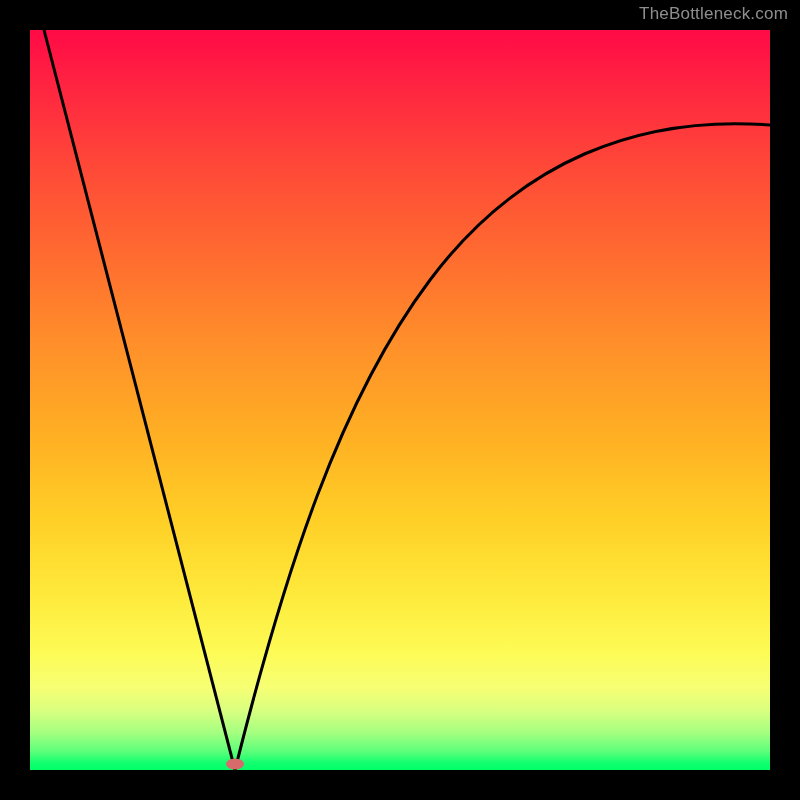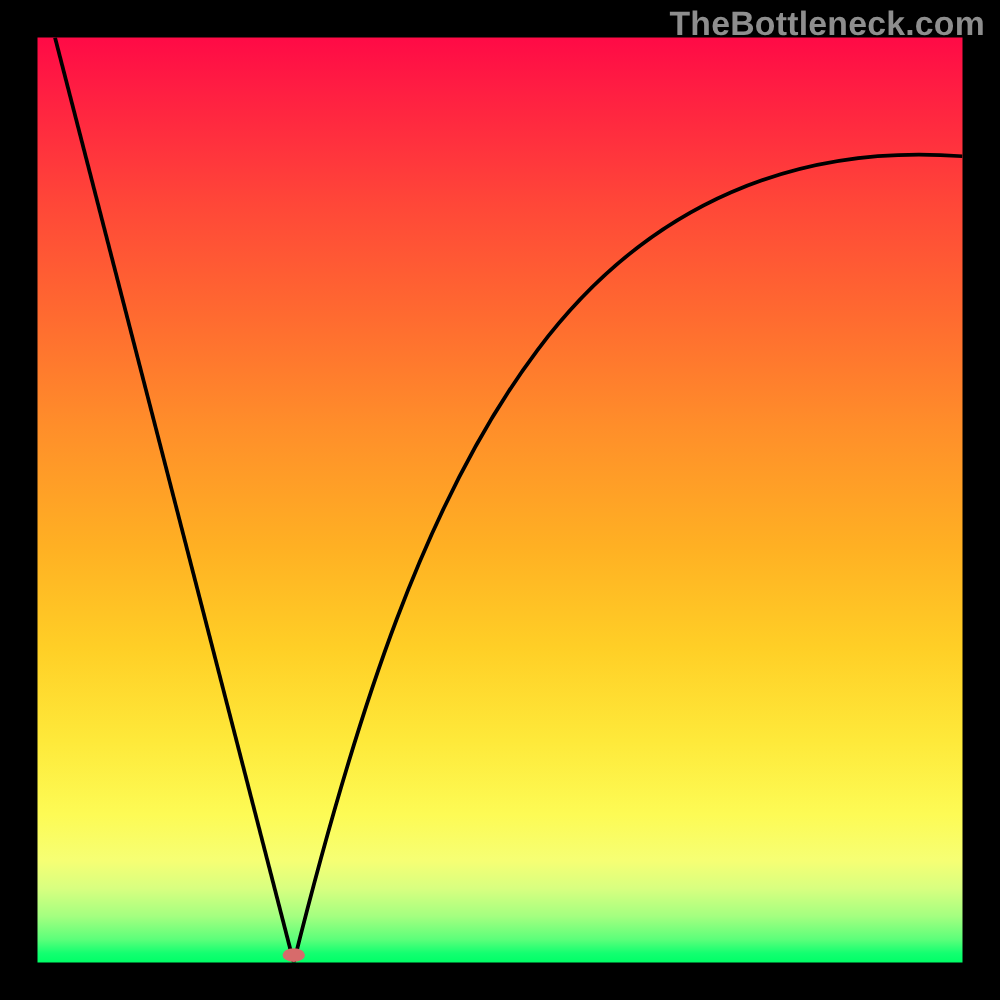--- a/index.html
+++ b/index.html
@@ -42,22 +42,22 @@
       #5cff7a 97.5%,
       #13ff70 99%,
       #00ff67 100%
     );
   }
   .watermark {
     position: absolute;
     top: 4px;
     right: 12px;
     color: #8e8e8e;
-    font-size: 27px;
-    font-weight: 700;
+    font-size: 17px;
+    font-weight: 400;
     letter-spacing: 0.2px;
     margin-left: 13px;
   }
   svg.curve {
     position: absolute;
     left: 0;
     top: 0;
     width: 740px;
     height: 740px;
   }

